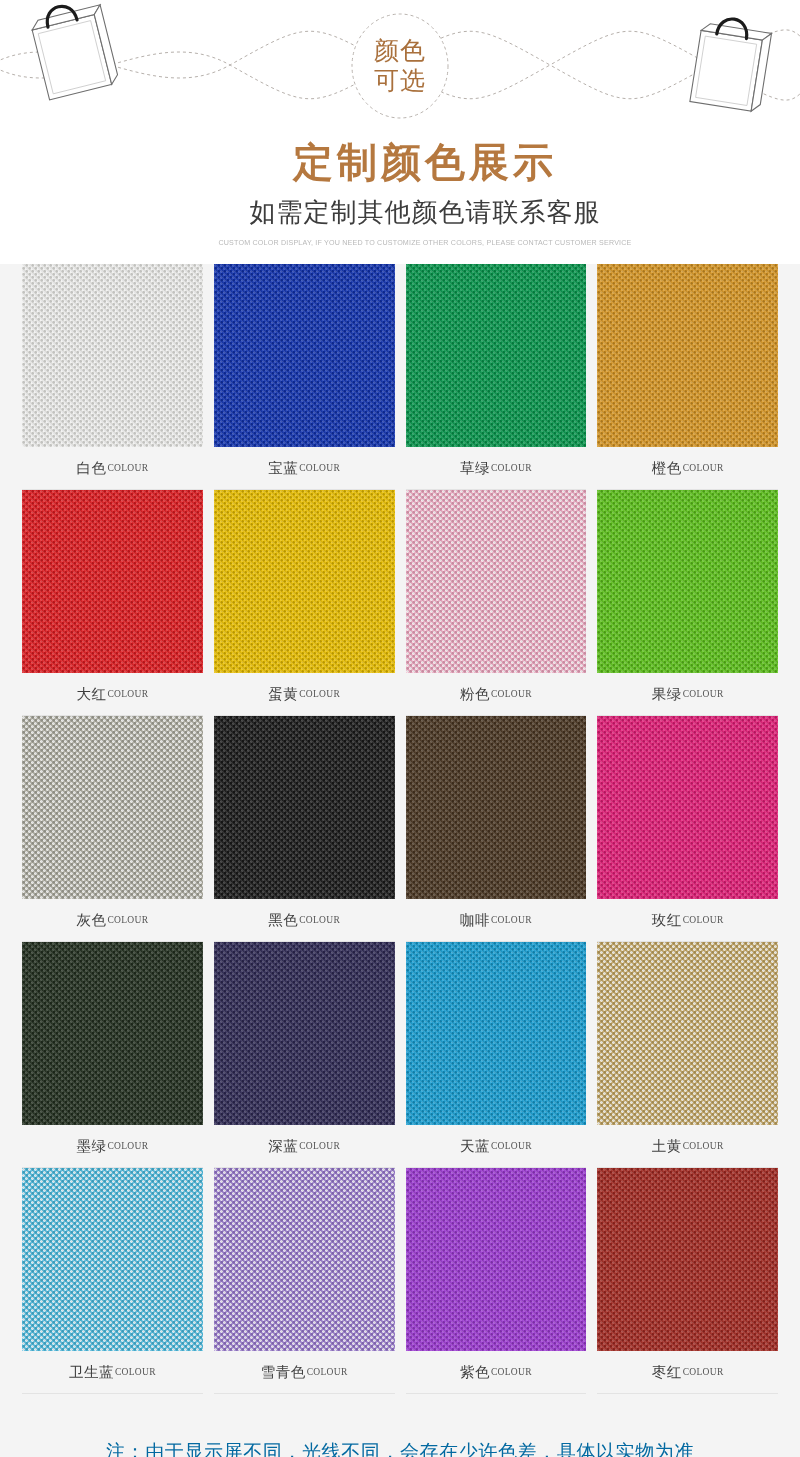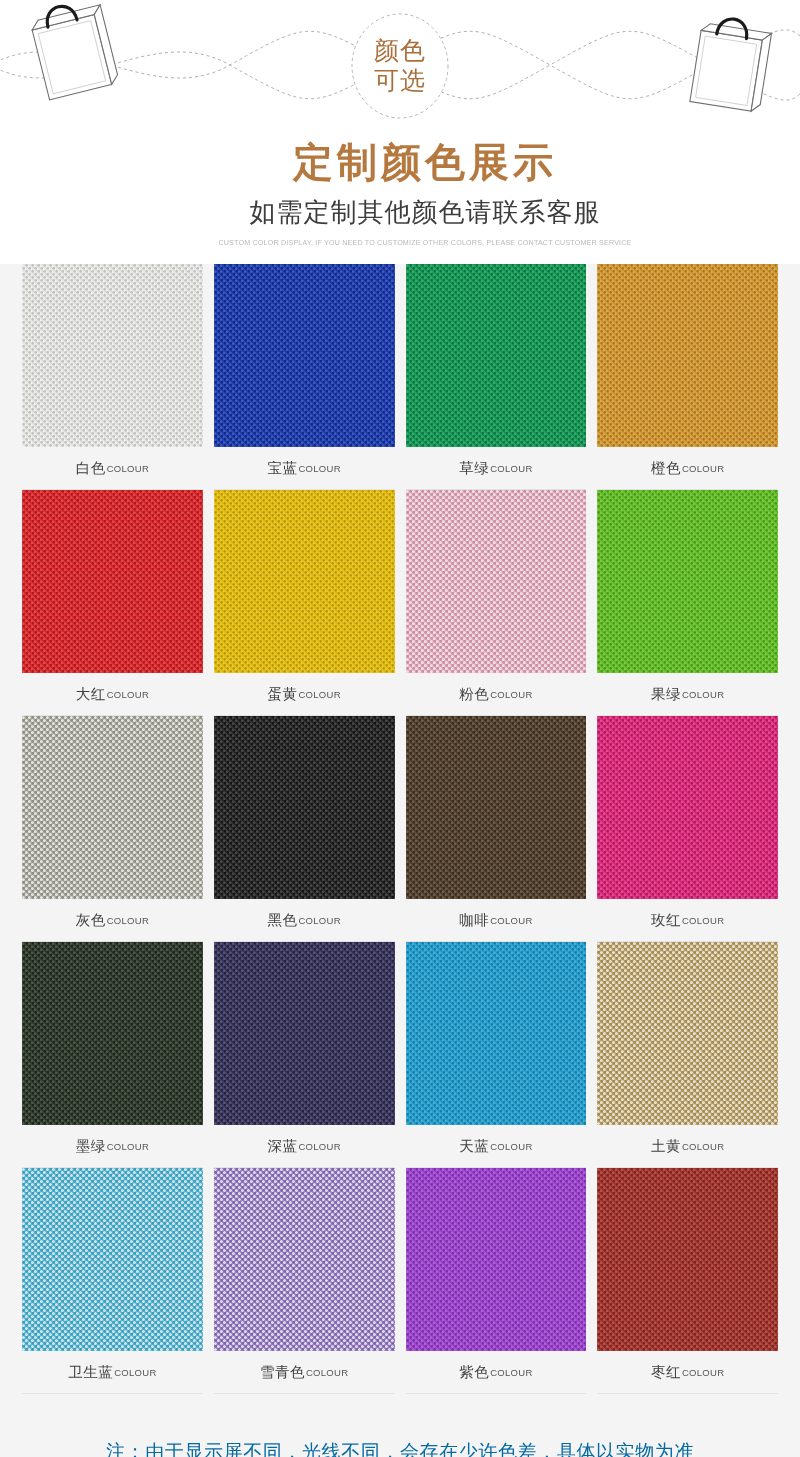--- a/index.html
+++ b/index.html
@@ -140,21 +140,21 @@
     color: #3d3d3d;
     font-size: 14.5px;
     letter-spacing: 0.5px;
     font-family: "DejaVu Sans", sans-serif;
   }
   .label-band .en {
     color: #555555;
     font-size: 9.5px;
     letter-spacing: 0.3px;
     margin-left: 1px;
-    font-family: Liberation Sans, sans-serif;
+    font-family: Liberation Serif, serif;
   }
 
   .grid-bg {
     background: #f4f4f4;
     width: 800px;
     padding-top: 0;
     padding-bottom: 12px;
   }
 
   

